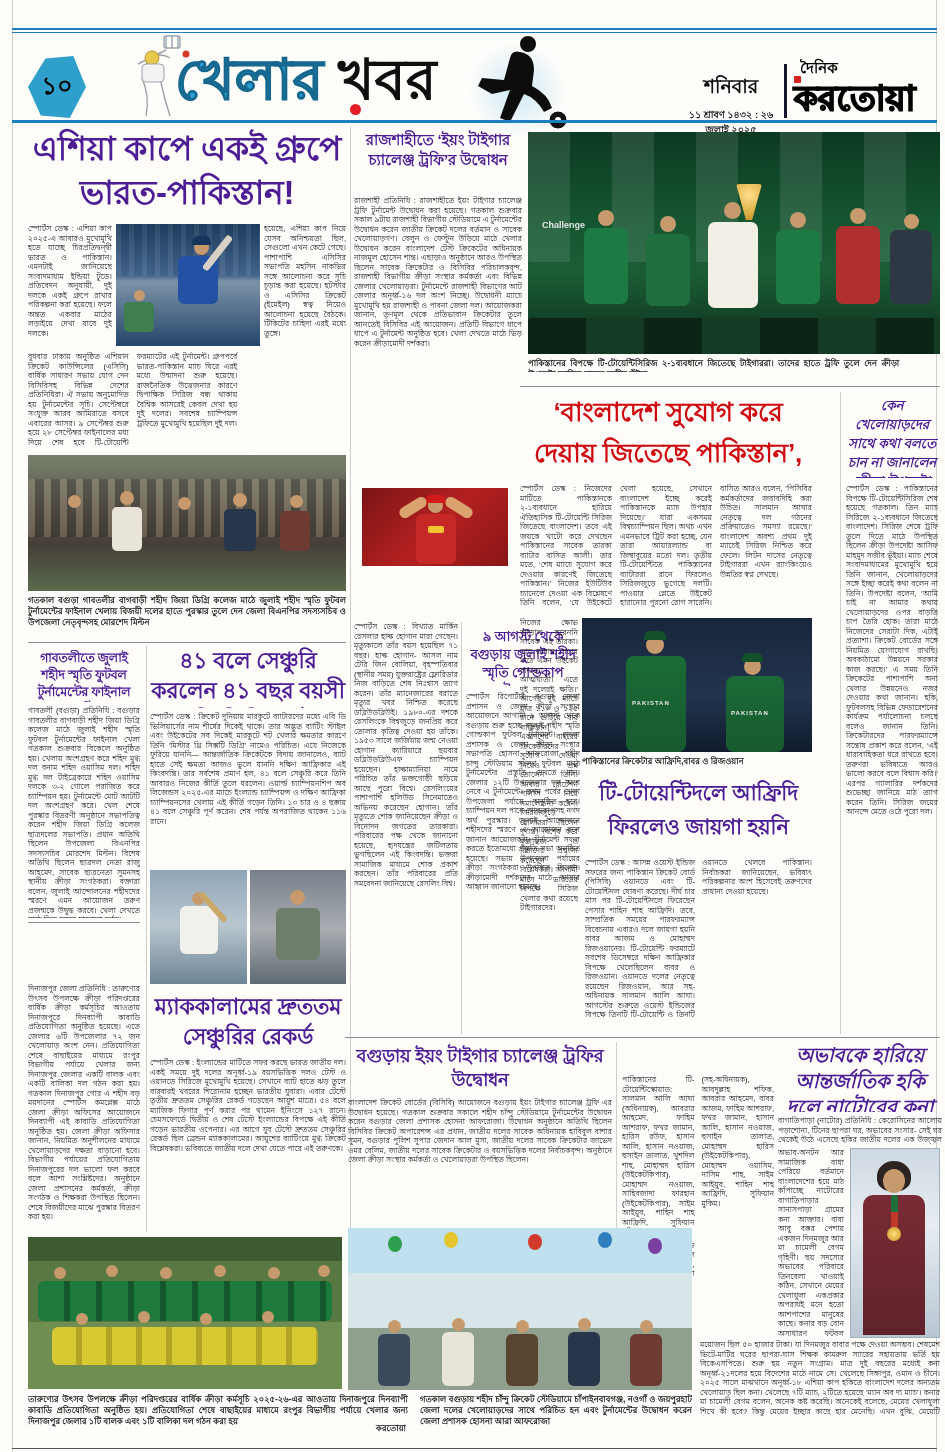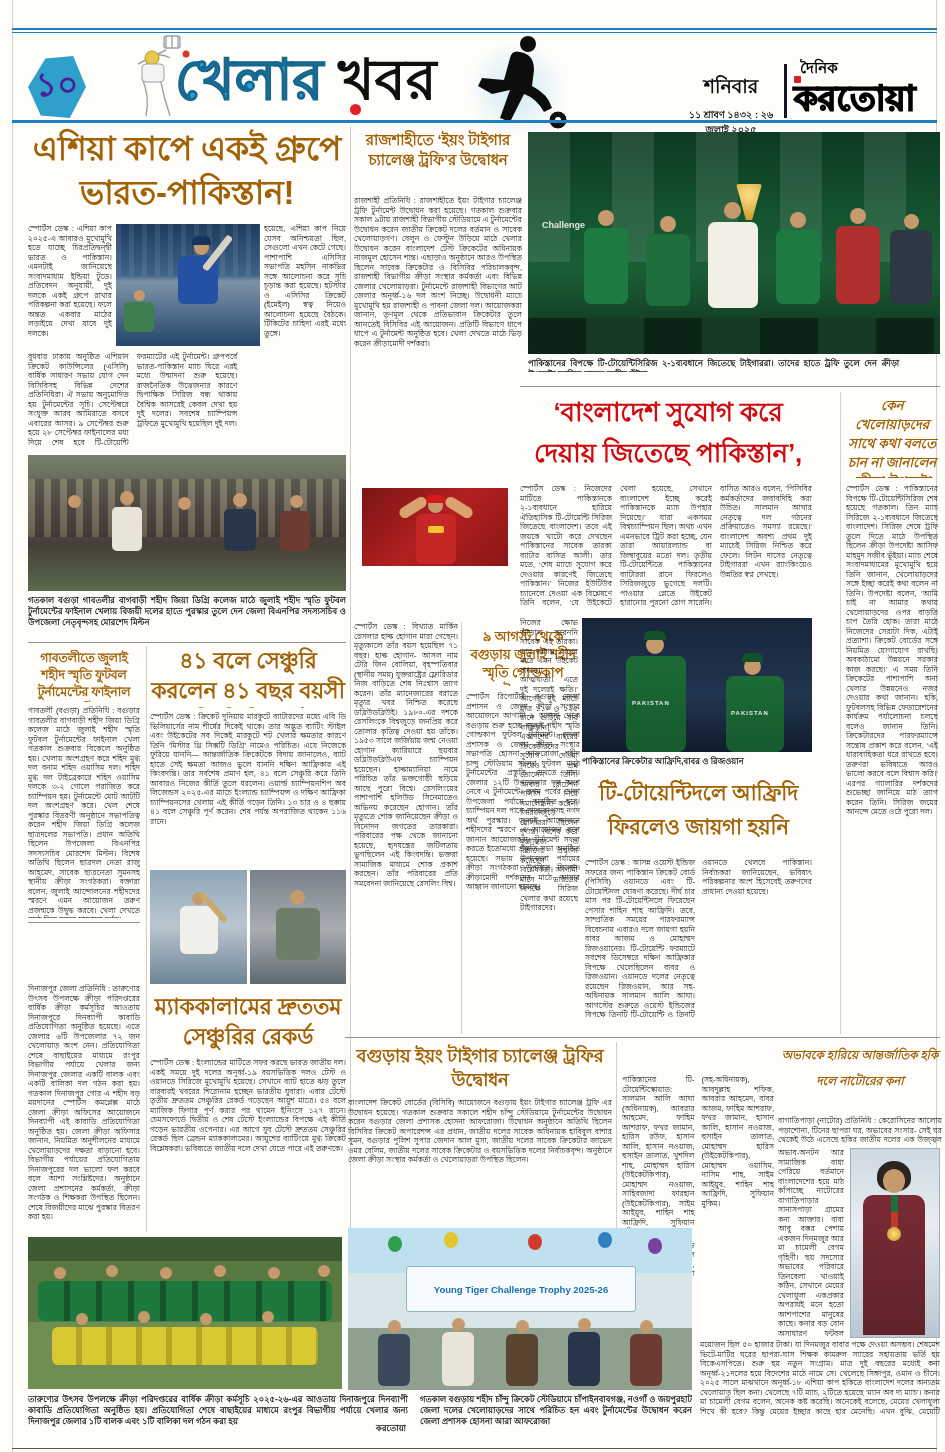--- a/index.html
+++ b/index.html
@@ -4,21 +4,21 @@
 <style>
   html,body{margin:0;padding:0;background:#e8e8e4;}
   .page{position:relative;width:945px;height:1452px;margin:0 auto;background:#fffdfa;
         font-family:"Liberation Sans","DejaVu Sans",sans-serif;overflow:hidden;}
   .abs{position:absolute;}
   .rule{position:absolute;background:#8f8f8f;}
   .vrule{position:absolute;background:#cfcfcb;width:1px;}
   .blue{background:#1e7fc0;}
   .bt{font-size:7.6px;line-height:9.5px;text-align:justify;color:#141414;overflow:hidden;}
   .cap{font-size:8.4px;line-height:10.8px;font-weight:bold;color:#222;text-align:justify;overflow:hidden;}
-  .hl{font-weight:800;color:#a16207;text-align:center;overflow:hidden;letter-spacing:-0.2px;}
+  .hl{font-weight:800;color:#4c1d95;text-align:center;overflow:hidden;letter-spacing:-0.2px;}
   .hl-red{color:#cf0a10;}
   .hl-it{font-style:italic;}
   .photo{position:absolute;overflow:hidden;}
   .fg{position:absolute;border-radius:3px;}
   .hd{position:absolute;border-radius:50%;background:#c79a6d;}
   .c2{column-count:2;column-gap:7px;column-fill:auto;}
   .c3{column-count:3;column-gap:8px;column-fill:auto;}
   .credit{position:absolute;right:2px;bottom:0;font-weight:bold;}
   .flexcap{display:flex;}
   .flexcap .main{flex:1;}
@@ -34,21 +34,21 @@
 <div class="page">
 
   <div class="vrule" style="left:12px;top:0;height:1452px;"></div>
   <div class="vrule" style="left:936px;top:0;height:1452px;"></div>
   <div class="rule blue" style="left:12px;top:28px;width:925px;height:2px;"></div>
   <div class="rule blue" style="left:12px;top:32px;width:925px;height:1px;"></div>
 
   <div class="abs" style="left:28px;top:56px;width:58px;height:62px;background:#2f9fcc;
               clip-path:polygon(30% 4%,78% 0,100% 50%,72% 100%,22% 96%,0 50%);
               display:flex;align-items:center;justify-content:center;">
-    <span style="color:#4c1d95;font-size:33px;font-weight:800;">১০</span>
+    <span style="color:#000000;font-size:24px;font-weight:800;">১০</span>
   </div>
 
   <svg class="abs" style="left:86px;top:34px;" width="180" height="86" viewBox="0 0 180 86">
     <g fill="none" stroke="#9aa3ab" stroke-width="1.4">
       <rect x="78" y="2" width="16" height="12" rx="2"></rect>
       <line x1="80" y1="14" x2="80" y2="2"></line>
       <line x1="86" y1="14" x2="86" y2="2"></line>
       <line x1="92" y1="14" x2="92" y2="2"></line>
       <path d="M60 30 q10 -14 24 -6"></path>
       <path d="M56 44 q8 18 4 38"></path>
@@ -232,21 +232,21 @@
 
   <div class="abs hl" style="left:345px;top:1044px;width:270px;font-size:18px;line-height:24px;max-height:50px;">বগুড়ায় ইয়ং টাইগার চ্যালেঞ্জ ট্রফির উদ্বোধন</div>
   <div class="abs bt" style="left:348px;top:1098px;width:264px;height:126px;">বাংলাদেশ ক্রিকেট বোর্ডের (বিসিবি) আয়োজনে বগুড়ায় ইয়ং টাইগার চ্যালেঞ্জ ট্রফি এর উদ্বোধন হয়েছে। গতকাল শুক্রবার সকালে শহীদ চাঁন্দু স্টেডিয়ামে টুর্নামেন্টের উদ্বোধন করেন বগুড়ার জেলা প্রশাসক হোসনা আফরোজা। উদ্বোধন অনুষ্ঠানে অতিথি ছিলেন বিসিবির ক্রিকেট অপারেশন্স এর প্রধান, জাতীয় দলের সাবেক অধিনায়ক হাবিবুল বাশার সুমন, বগুড়ার পুলিশ সুপার জেদান আল মুসা, জাতীয় দলের সাবেক ক্রিকেটার জাভেদ ওমর বেলিম, জাতীয় দলের সাবেক ক্রিকেটার ও বয়সভিত্তিক দলের নির্বাচকবৃন্দ। অনুষ্ঠানে জেলা ক্রীড়া সংস্থার কর্মকর্তা ও খেলোয়াড়রা উপস্থিত ছিলেন।</div>
 
   <div class="vrule" style="left:616px;top:1042px;height:210px;"></div>
   <div class="abs bt c2" style="left:622px;top:1042px;width:152px;height:210px;margin-top:33px;">
     <p>পাকিস্তানের টি-টোয়েন্টিস্কোয়াড: সালমান আলি আঘা (অধিনায়ক), আবরার আহমেদ, ফাহিম আশরাফ, ফখর জামান, হারিস রউফ, হাসান আলি, হাসান নওয়াজ, হুসাইন তালাত, খুশদিল শাহ, মোহাম্মদ হারিস (উইকেটকিপার), মোহাম্মদ নওয়াজ, সাহিবজাদা ফারহান (উইকেটকিপার), সাইম আইয়ুব, শাহিন শাহ আফ্রিদি, সুফিয়ান মুকিম।</p>
     <p>পাকিস্তানের ওয়ানডে স্কোয়াড: মোহাম্মদ রিজওয়ান (অধিনায়ক), সালমান আলি আঘা (সহ-অধিনায়ক), আবদুল্লাহ শফিক, আবরার আহমেদ, বাবর আজম, ফাহিম আশরাফ, ফখর জামান, হাসান আলি, হাসান নওয়াজ, হুসাইন তালাত, মোহাম্মদ হারিস (উইকেটকিপার), মোহাম্মদ ওয়াসিম, নাসিম শাহ, সাইম আইয়ুব, শাহিন শাহ আফ্রিদি, সুফিয়ান মুকিম।</p>
   </div>
 
-  <div class="abs hl hl-it" style="left:778px;top:1042px;width:164px;font-size:12px;line-height:26px;max-height:70px;">অভাবকে হারিয়ে আন্তর্জাতিক হকি দলে নাটোরের কনা</div>
+  <div class="abs hl hl-it" style="left:778px;top:1042px;width:164px;font-size:20px;line-height:26px;max-height:70px;">অভাবকে হারিয়ে আন্তর্জাতিক হকি দলে নাটোরের কনা</div>
   <div class="abs bt" style="left:778px;top:1116px;width:164px;height:30px;">বাগাতিপাড়া (নাটোর) প্রতিনিধি : কেরোসিনের আলোয় পড়াশোনা, টিনের ছাপরা ঘর, অভাবের সংসার- সেই ঘর থেকেই উঠে এসেছে হকির জাতীয় দলের এক উজ্জ্বল মুখ।</div>
   <div class="abs bt" style="left:778px;top:1148px;width:66px;height:188px;">অভাব-অনটন আর সামাজিক বাধা পেরিয়ে বর্তমানে বাংলাদেশের হয়ে মাঠ কাঁপাচ্ছে নাটোরের বাগাতিপাড়ার সানাসপাড়া গ্রামের কনা আক্তার। বাবা আবু বক্কর পেশায় একজন দিনমজুর আর মা চামেলী বেগম গৃহিণী। ছয় সদস্যের অভাবের পরিবারে তিনবেলা খাওয়াই কঠিন, সেখানে মেয়ের খেলাধুলা একপ্রকার অপরাধই মনে হতো আশপাশের মানুষের কাছে। কনার বড় বোন অসাধারণ ফুটবল খেলতেন, অভাব আর সামাজিক চাপে স্কুলজীবনেই বিয়ের পিঁড়িতে বসতে হয় তাকে। ফলে সেখানেই থেমে যায় এক প্রতিভার পথচলা। তবে কনার স্বপ্ন ছিল অদম্য।</div>
 
   <div class="photo" style="left:850px;top:1148px;width:88px;height:188px;border:1px solid #9fb0bd;
               background:linear-gradient(180deg,#cfd9e2 0%,#e7edf2 40%,#b9c6d2 100%);">
     <div class="fg" style="left:26px;top:12px;width:34px;height:30px;background:#2b2420;border-radius:50% 50% 40% 40%;"></div>
     <div class="hd" style="left:32px;top:20px;width:22px;height:24px;"></div>
     <div class="fg" style="left:12px;top:46px;width:62px;height:140px;background:linear-gradient(180deg,#7a2b35,#5f222b);border-radius:10px 10px 0 0;"></div>
     <div class="fg" style="left:40px;top:46px;width:7px;height:34px;background:linear-gradient(180deg,#1d6f3c 0 50%,#c0392b 50% 100%);"></div>
     <div class="hd" style="left:36px;top:78px;width:14px;height:14px;background:radial-gradient(circle,#ffdf7e,#c8921f);"></div>
@@ -274,23 +274,20 @@
     <span class="credit">করতোয়া</span>
   </div>
 
   <div class="photo" style="left:348px;top:1228px;width:344px;height:162px;
               background:linear-gradient(180deg,#bfe0ee 0%,#bfe0ee 28%,#d9e6e9 28%,#d9e6e9 62%,#8fa08f 62%,#8fa08f 100%);">
     <div class="hd" style="left:40px;top:8px;width:14px;height:16px;background:#2e9e4f;"></div>
     <div class="hd" style="left:96px;top:4px;width:14px;height:16px;background:#e3c530;"></div>
     <div class="hd" style="left:180px;top:6px;width:14px;height:16px;background:#d23a2e;"></div>
     <div class="hd" style="left:250px;top:4px;width:14px;height:16px;background:#2f7fc0;"></div>
     <div class="hd" style="left:300px;top:10px;width:14px;height:16px;background:#7a3fa0;"></div>
-    <div class="fg" style="left:58px;top:38px;width:228px;height:44px;background:#f6fbfd;border:1px solid #8fb4c6;display:flex;align-items:center;justify-content:center;">
-      <span style="color:#1b6fae;font-size:9.5px;font-weight:bold;text-align:center;">Young Tiger Challenge Trophy 2025-26</span>
-    </div>
     <div class="hd" style="left:40px;top:92px;width:13px;height:13px;"></div>
     <div class="fg" style="left:30px;top:106px;width:32px;height:52px;background:#3a4a5c;border-radius:6px;"></div>
     <div class="hd" style="left:104px;top:90px;width:13px;height:13px;"></div>
     <div class="fg" style="left:94px;top:104px;width:32px;height:54px;background:#e8e4da;border-radius:6px;"></div>
     <div class="hd" style="left:168px;top:92px;width:13px;height:13px;"></div>
     <div class="fg" style="left:158px;top:106px;width:32px;height:52px;background:#59452f;border-radius:6px;"></div>
     <div class="hd" style="left:230px;top:90px;width:13px;height:13px;"></div>
     <div class="fg" style="left:220px;top:104px;width:32px;height:54px;background:#27364a;border-radius:6px;"></div>
     <div class="hd" style="left:292px;top:92px;width:13px;height:13px;"></div>
     <div class="fg" style="left:282px;top:106px;width:32px;height:52px;background:#6e3b33;border-radius:6px;"></div>

